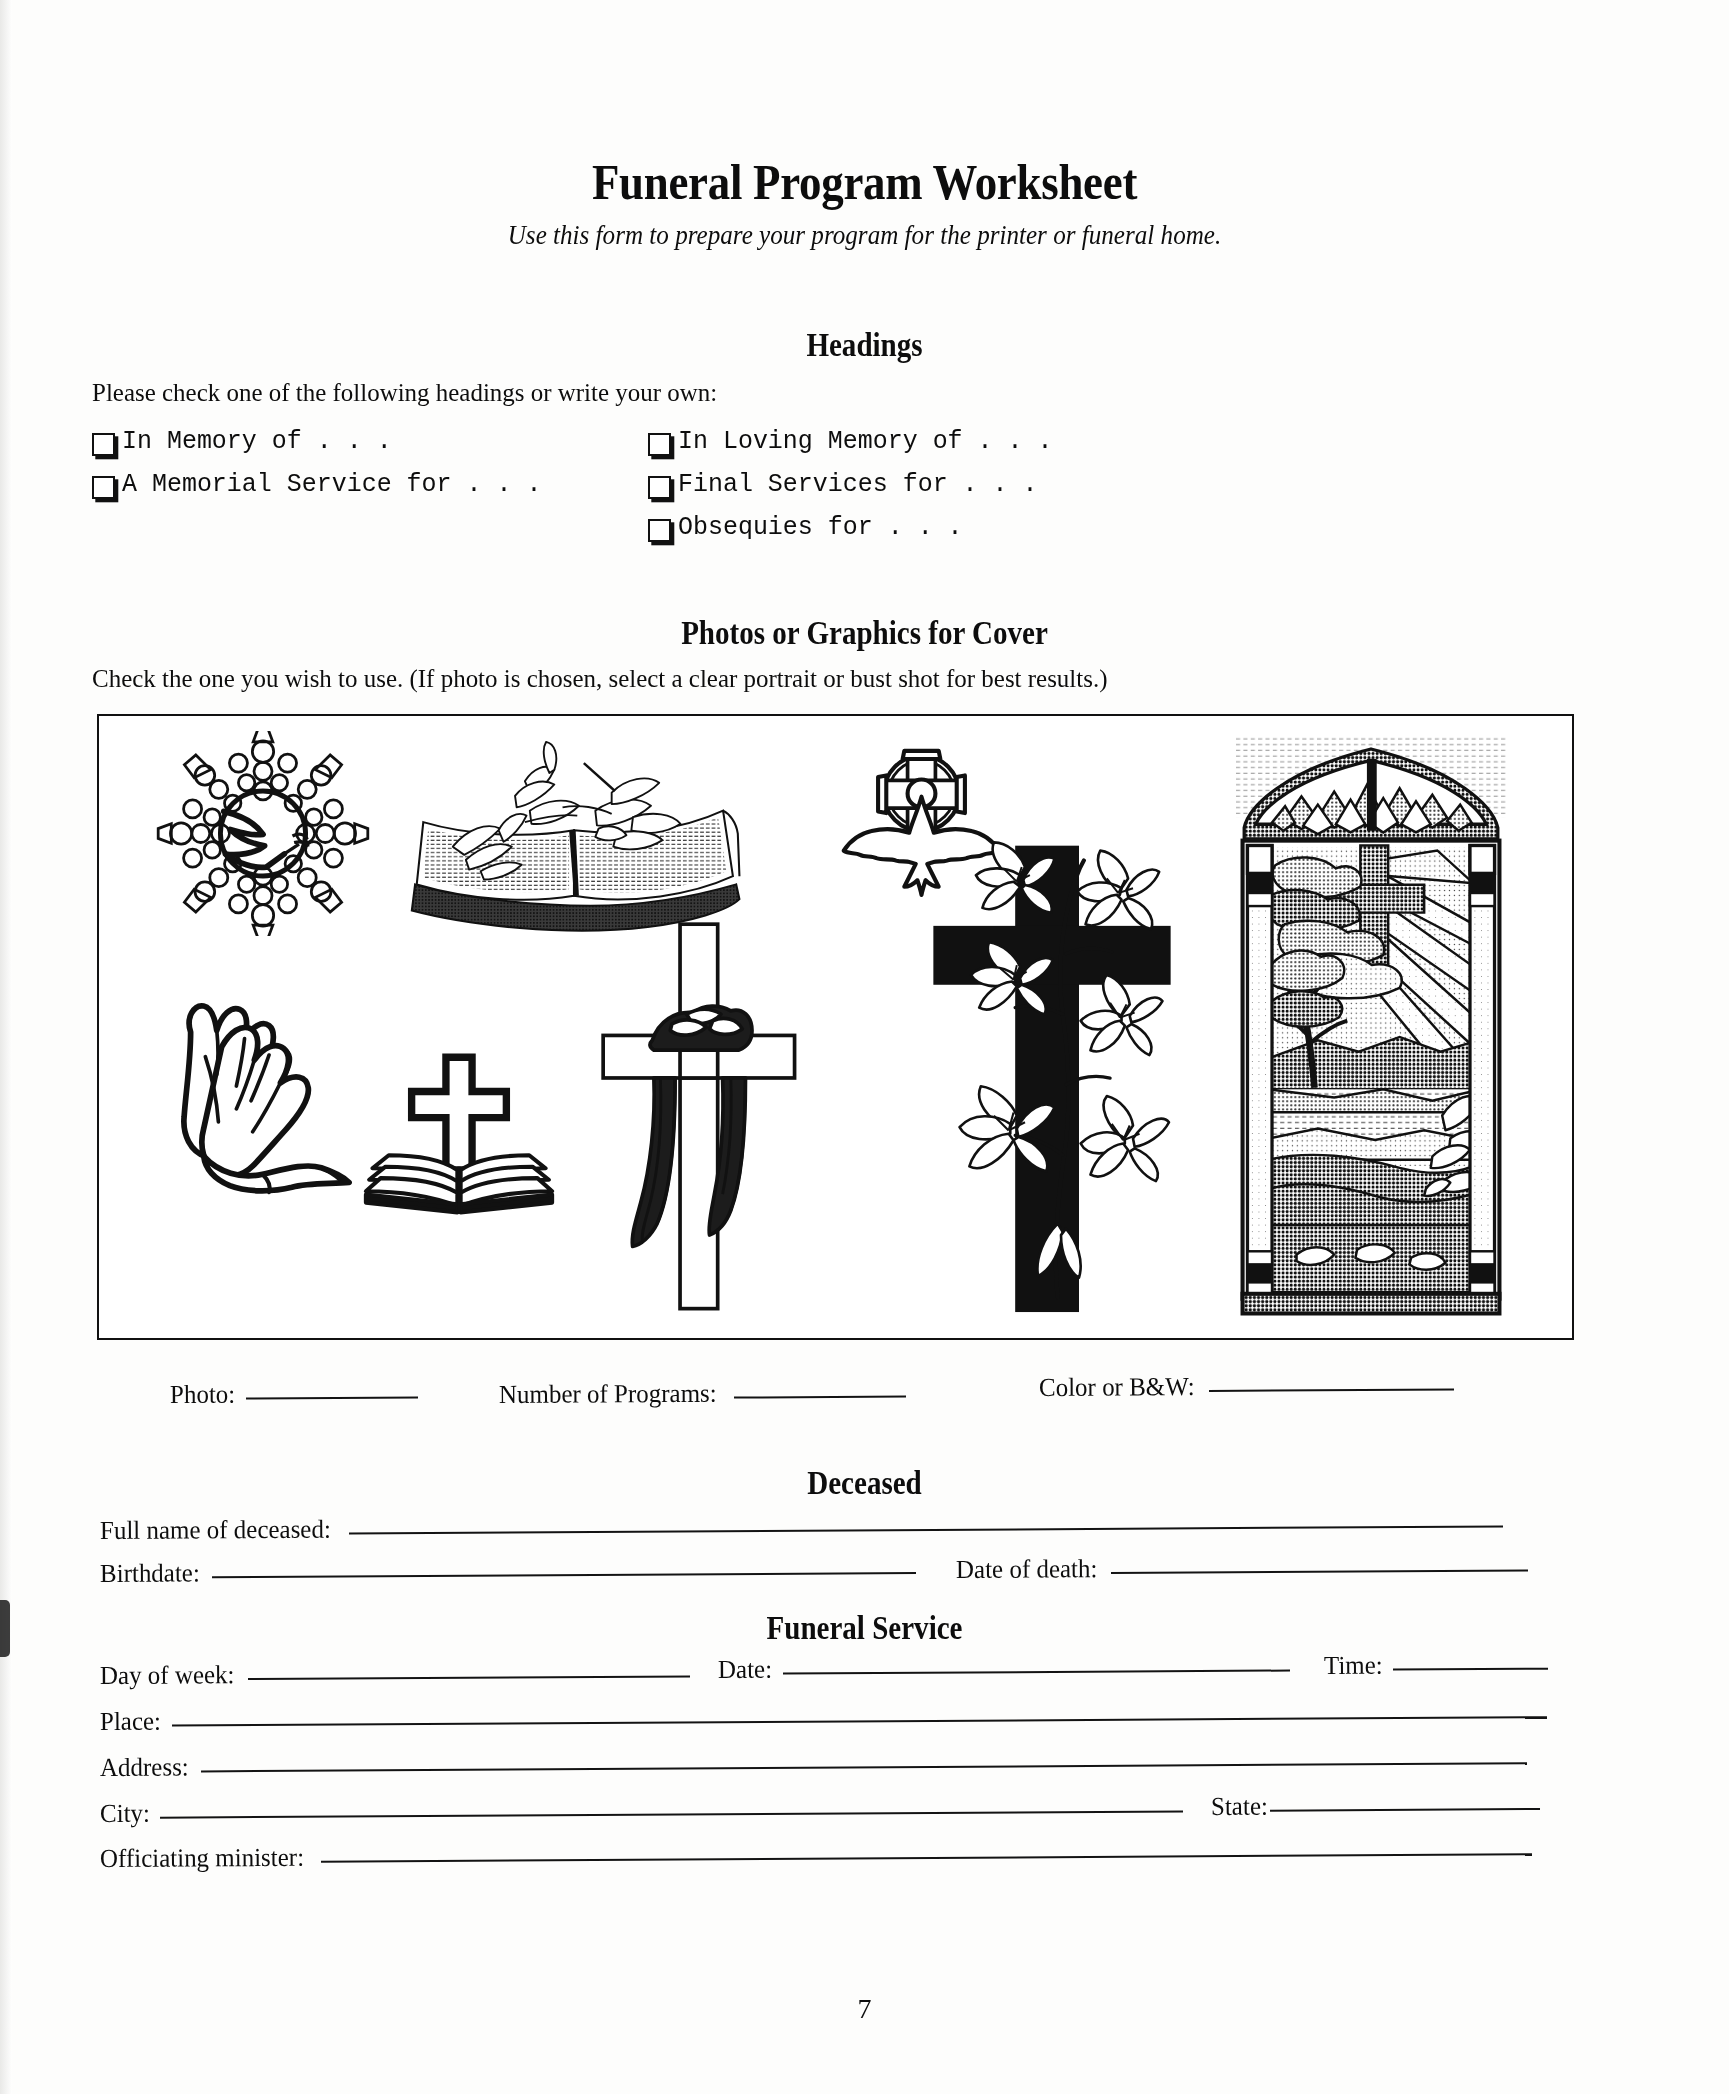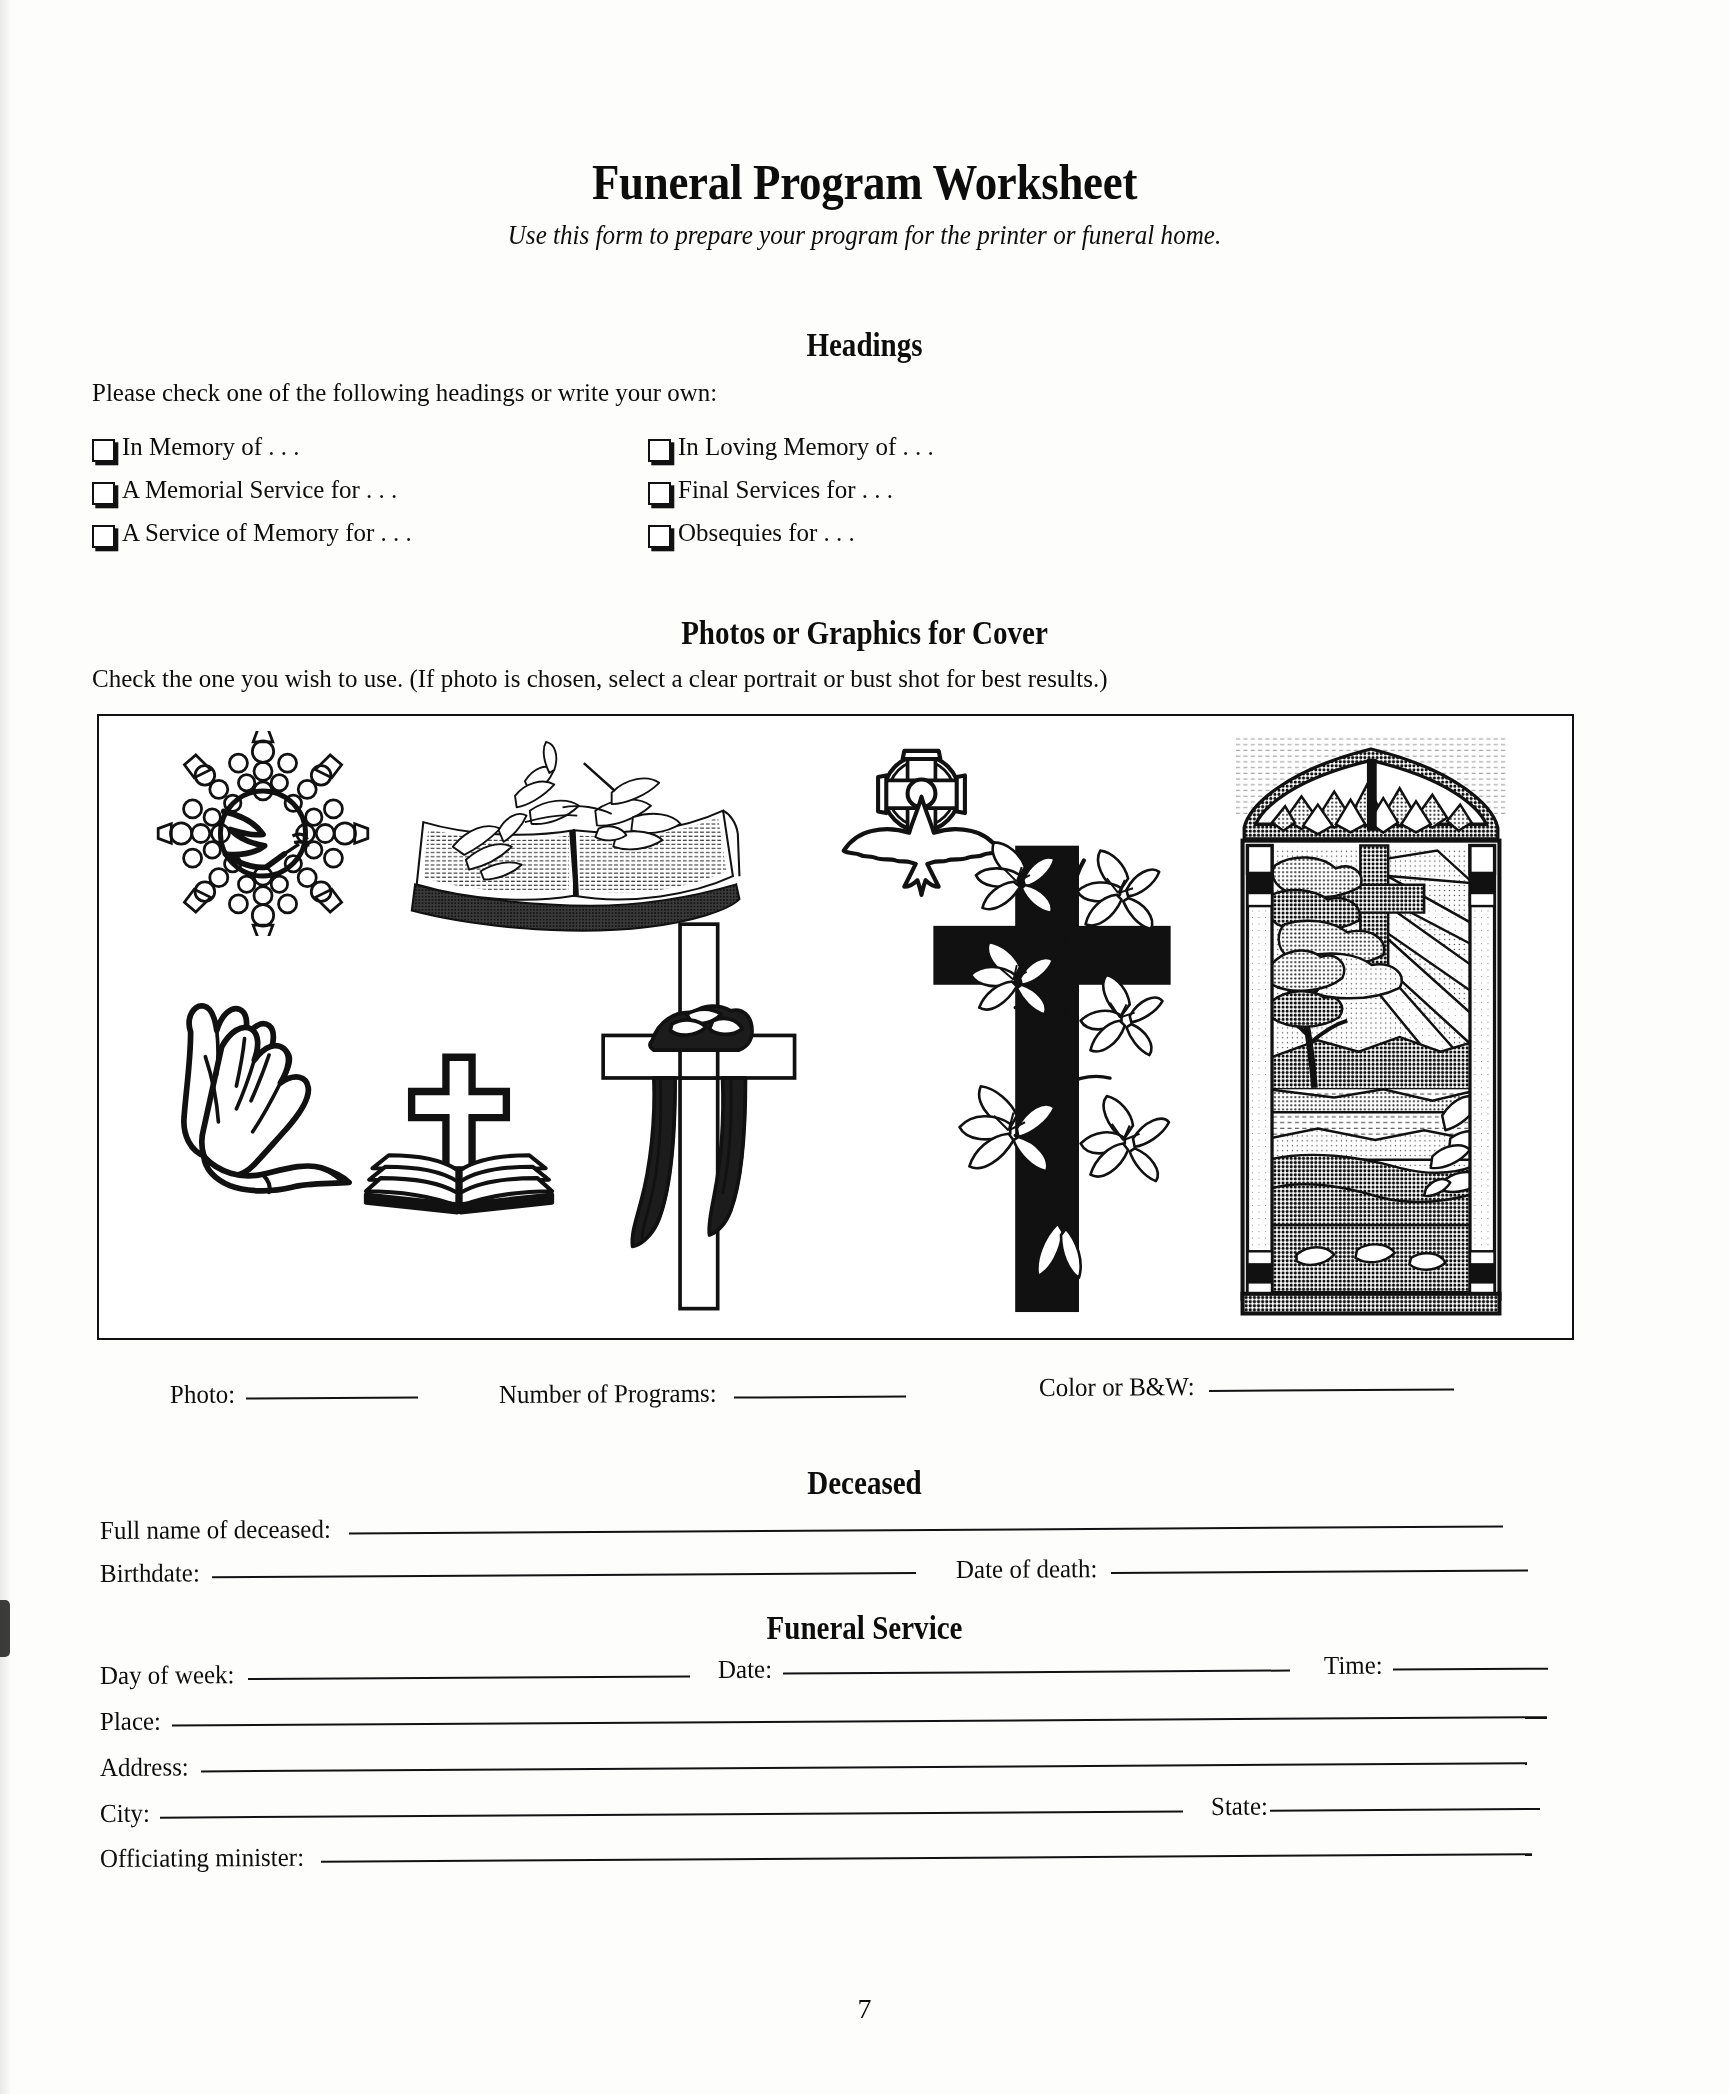--- a/index.html
+++ b/index.html
@@ -77,24 +77,24 @@
   #headings-instruction { position: absolute; top: 378px; left: 92px; }
 
   .checklist { position: absolute; top: 419px; left: 92px; width: 1538px; }
   .check-cols { display: flex; }
   .check-col-1 { width: 556px; }
   .check-col-2 { width: 426px; }
   .check-col-3 { width: 540px; }
 
   .check-item {
     display: flex;
-    align-items: flex-end;
+    align-items: center;
     height: 43px;
     font-size: 26px;
-    font-family: Liberation Serif, serif;
+    font-family: Liberation Mono, monospace;
   }
   .check-item .label { transform: scaleX(.96); transform-origin: left center; white-space: nowrap; }
 
   .checkbox {
     display: inline-block;
     width: 19px; height: 19px;
     border: 2.5px solid #111;
     box-shadow: 3.3px 3.3px 0 0 #111;
     margin-top: 8.2px;
     margin-right: 7.4px;
@@ -171,24 +171,20 @@
     <div class="check-cols">
 
       <div class="check-col-1">
         <div class="check-item">
           <span class="checkbox"></span>
           <span class="label">In Memory of . . .</span>
         </div>
         <div class="check-item">
           <span class="checkbox"></span>
           <span class="label">A Memorial Service for . . .</span>
-        </div>
-        <div class="check-item">
-          <span class="checkbox"></span>
-          <span class="label">A Service of Memory for . . .</span>
         </div>
       </div>
 
       <div class="check-col-2">
         <div class="check-item">
           <span class="checkbox"></span>
           <span class="label">In Loving Memory of . . .</span>
         </div>
         <div class="check-item">
           <span class="checkbox"></span>

